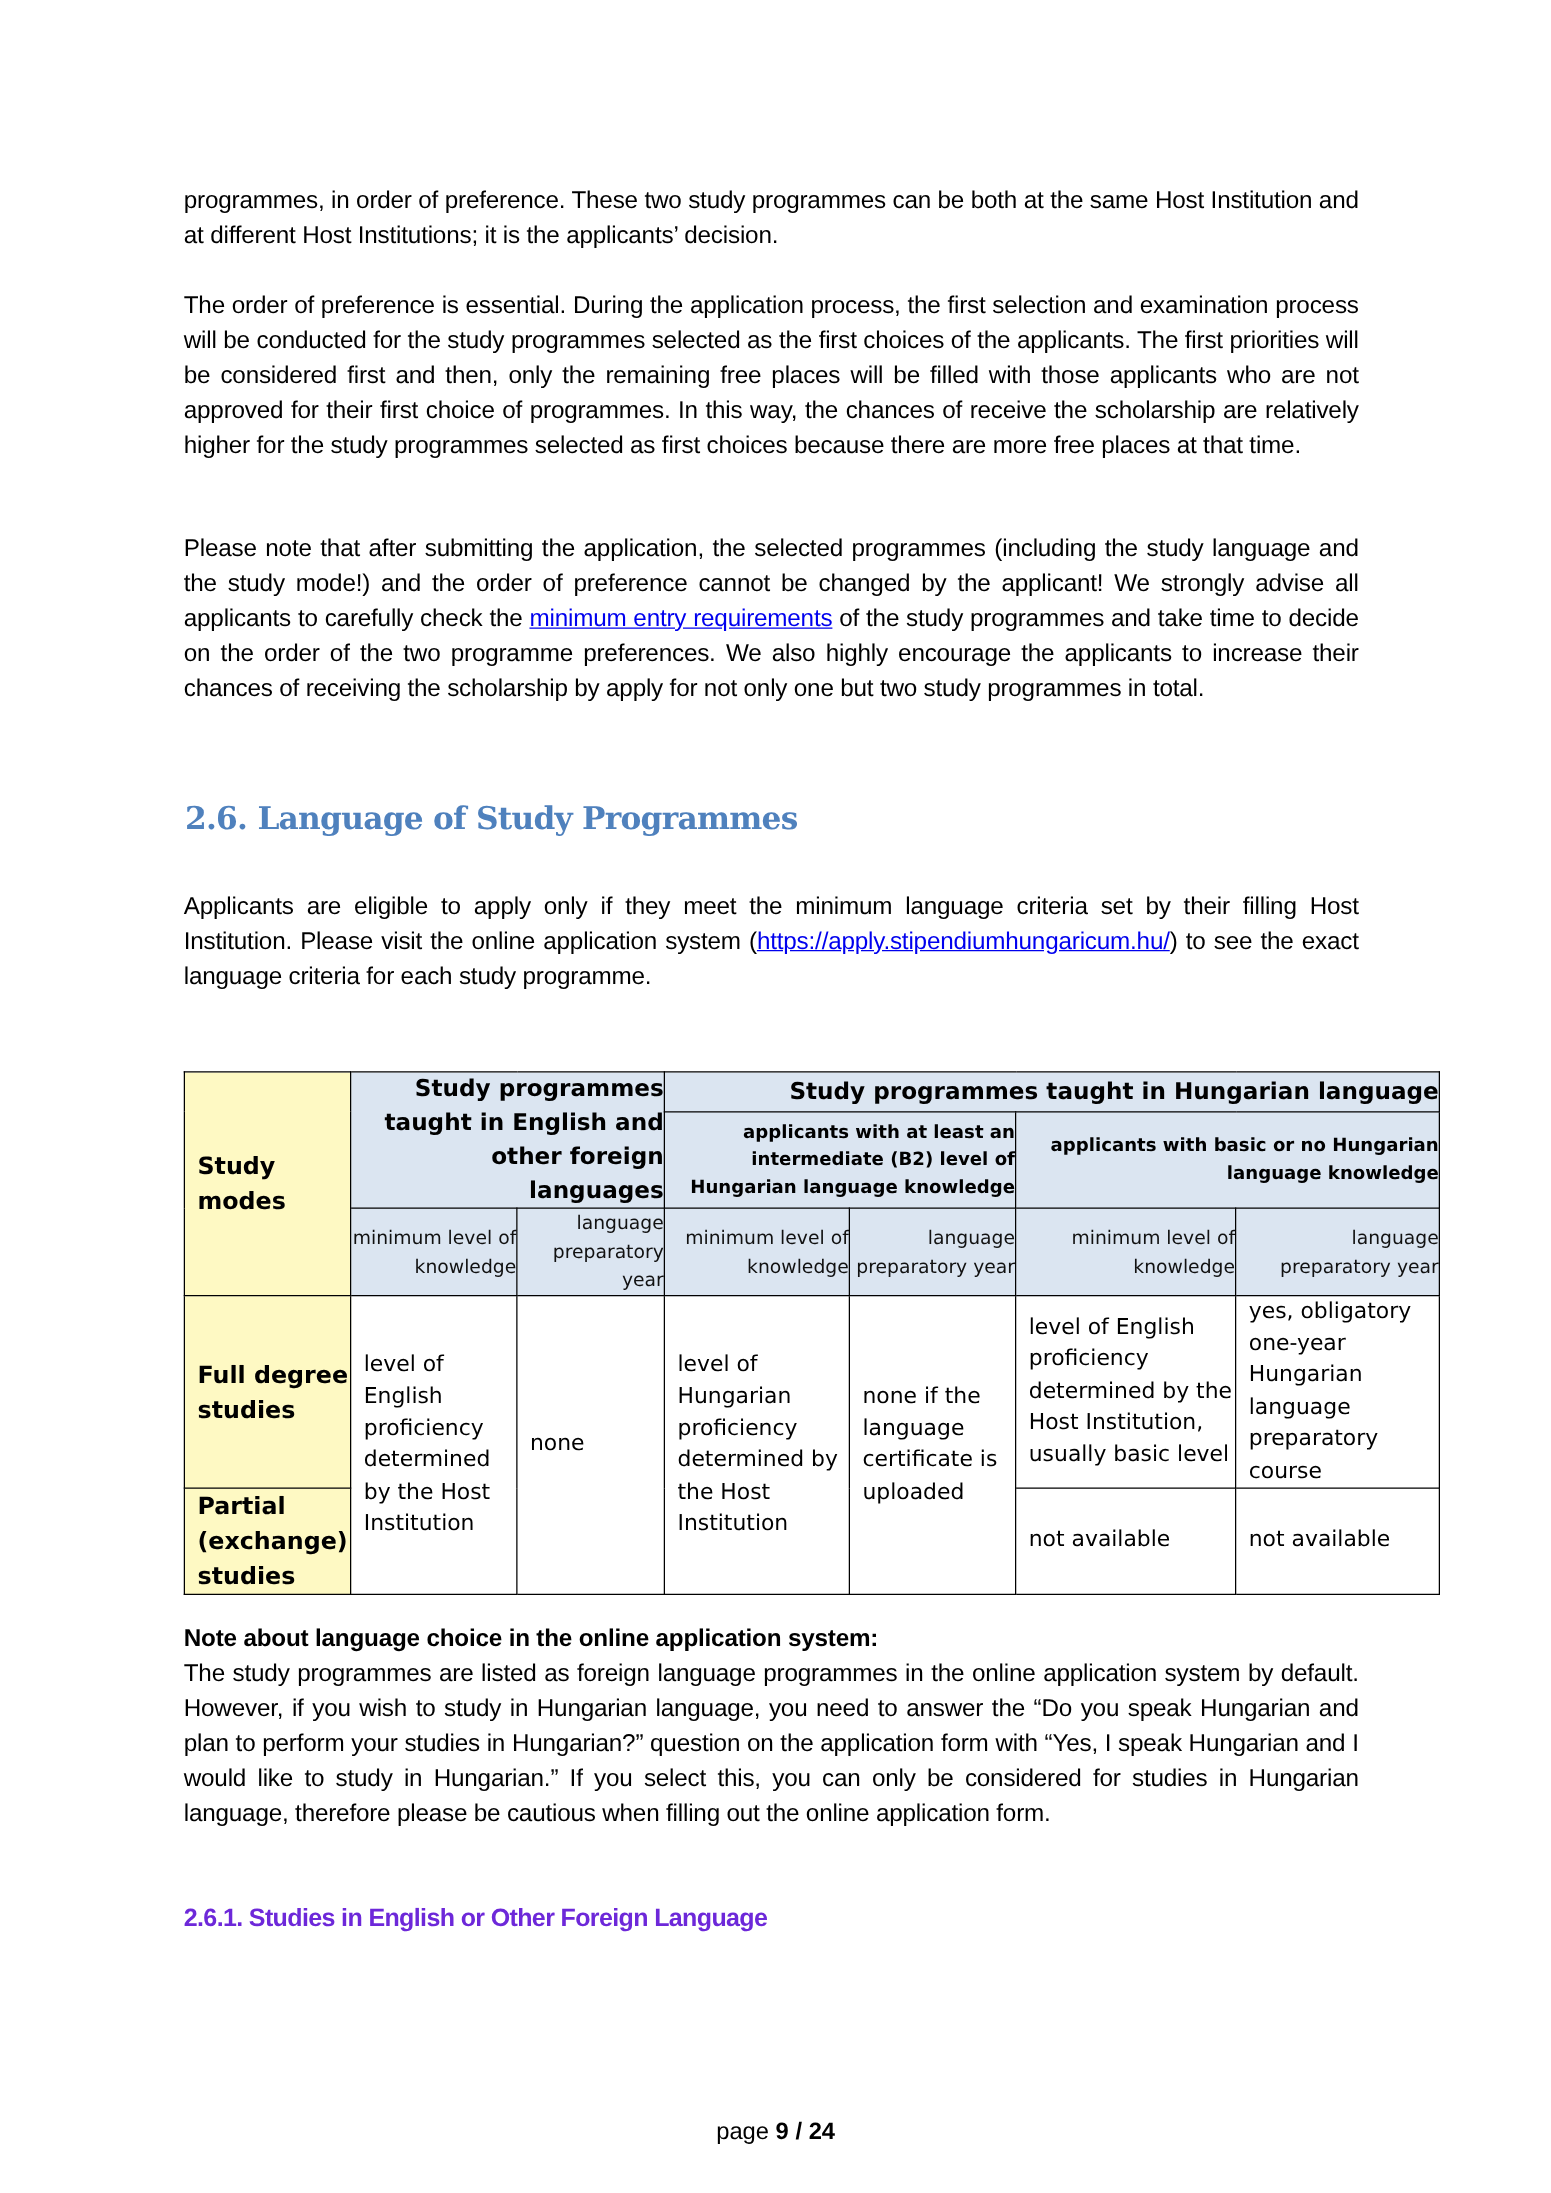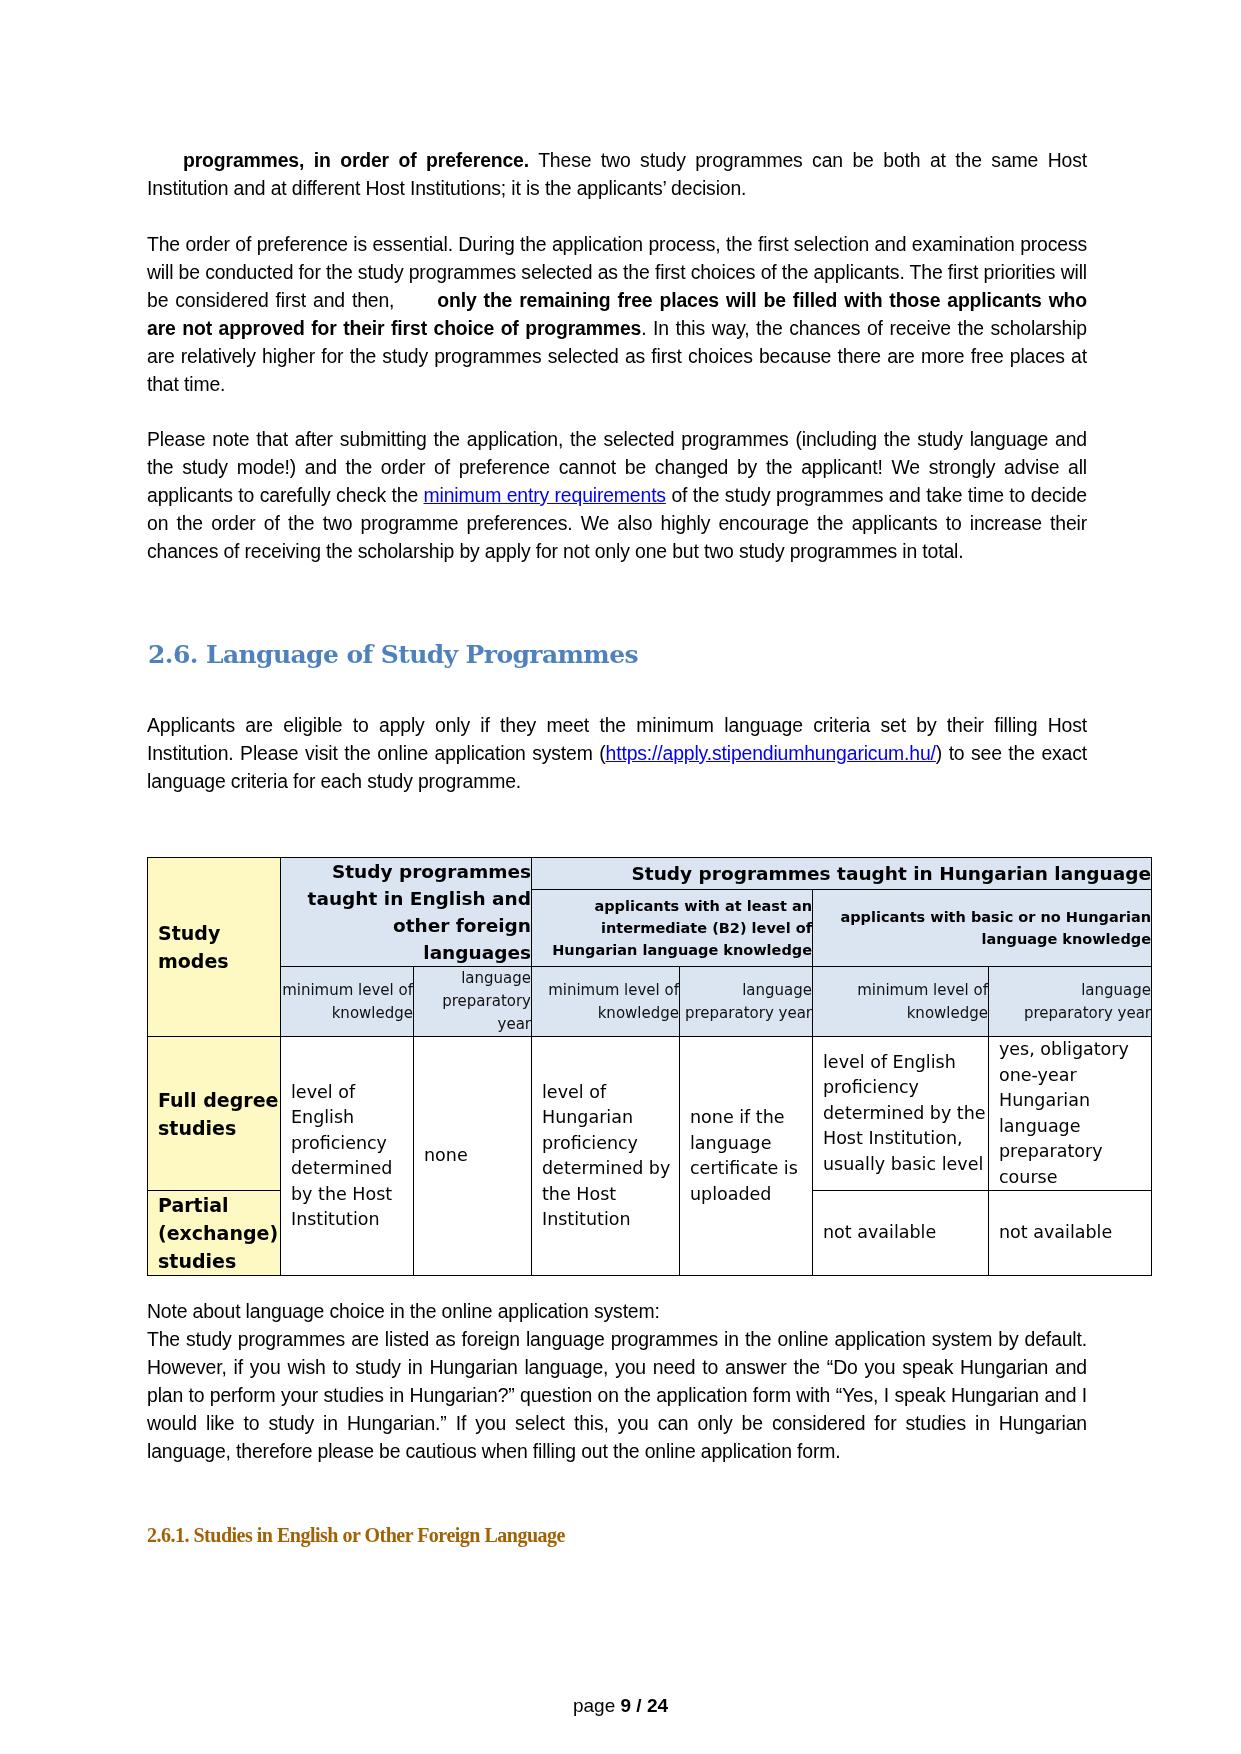--- a/index.html
+++ b/index.html
@@ -1,36 +1,36 @@
 <!DOCTYPE html>
 <html><head>
 <meta charset="utf-8">
 <style>
   html, body { margin: 0; padding: 0; background: #ffffff; }
   body { width: 1241px; height: 1754px; position: relative; overflow: hidden;
          font-family: "Liberation Sans", "DejaVu Sans", sans-serif; color: #000; }
   .para { position: absolute; left: 147px; width: 940px; font-size: 19.4px; line-height: 28px;
           text-align: justify; letter-spacing: -0.15px; }
-  .para b { font-weight: bold; margin-left: 36px; }
+  .para b { font-weight: normal; }
   a.link { color: #0000ee; text-decoration: underline; }
   .h2 { position: absolute; left: 148px; font-family: "DejaVu Serif", "Liberation Serif", serif;
         font-weight: bold; color: #4f81bd; font-size: 25px; letter-spacing: -0.6px; }
-  .h3 { position: absolute; left: 147px; font-family: Liberation Serif, serif;
-        font-weight: bold; color: #a16207; font-size: 20px; letter-spacing: -0.5px; }
+  .h3 { position: absolute; left: 147px; font-family: Liberation Sans, sans-serif;
+        font-weight: bold; color: #6d28d9; font-size: 20px; letter-spacing: -0.5px; }
   .tbl { position: absolute; left: 147px; top: 857px; border-collapse: collapse; table-layout: fixed;
          font-family: "DejaVu Sans", "Liberation Sans", sans-serif; }
   .tbl td { border: 1.5px solid #000; padding: 0; vertical-align: middle; }
   .hd { background: #dbe5f1; text-align: right; }
   .hbig { font-weight: bold; font-size: 18.5px; line-height: 27px; }
   .hmid { font-weight: bold; font-size: 14.5px; line-height: 22px; }
   .hsm { font-size: 15px; line-height: 23px; color: #111; }
   .mode { background: #fef9c3; font-weight: bold; font-size: 19px; line-height: 28px; text-align: left;
           padding-left: 10px !important; }
   .cell { font-size: 17.5px; line-height: 25.5px; text-align: left; padding-left: 10px !important; }
-  .note-title { font-weight: normal; }
+  .note-title { font-weight: bold; }
   .footer { position: absolute; top: 1695px; left: 0; width: 1241px; text-align: center; font-size: 19px; }
 </style>
 </head>
 <body>
 
 <div class="para" style="top:146px;">
   <b>programmes, in order of preference.</b><span> These two study programmes can be both at the same Host Institution and at different Host Institutions; it is the applicants’ decision.</span>
 </div>
 
 <div class="para" style="top:230px;">

